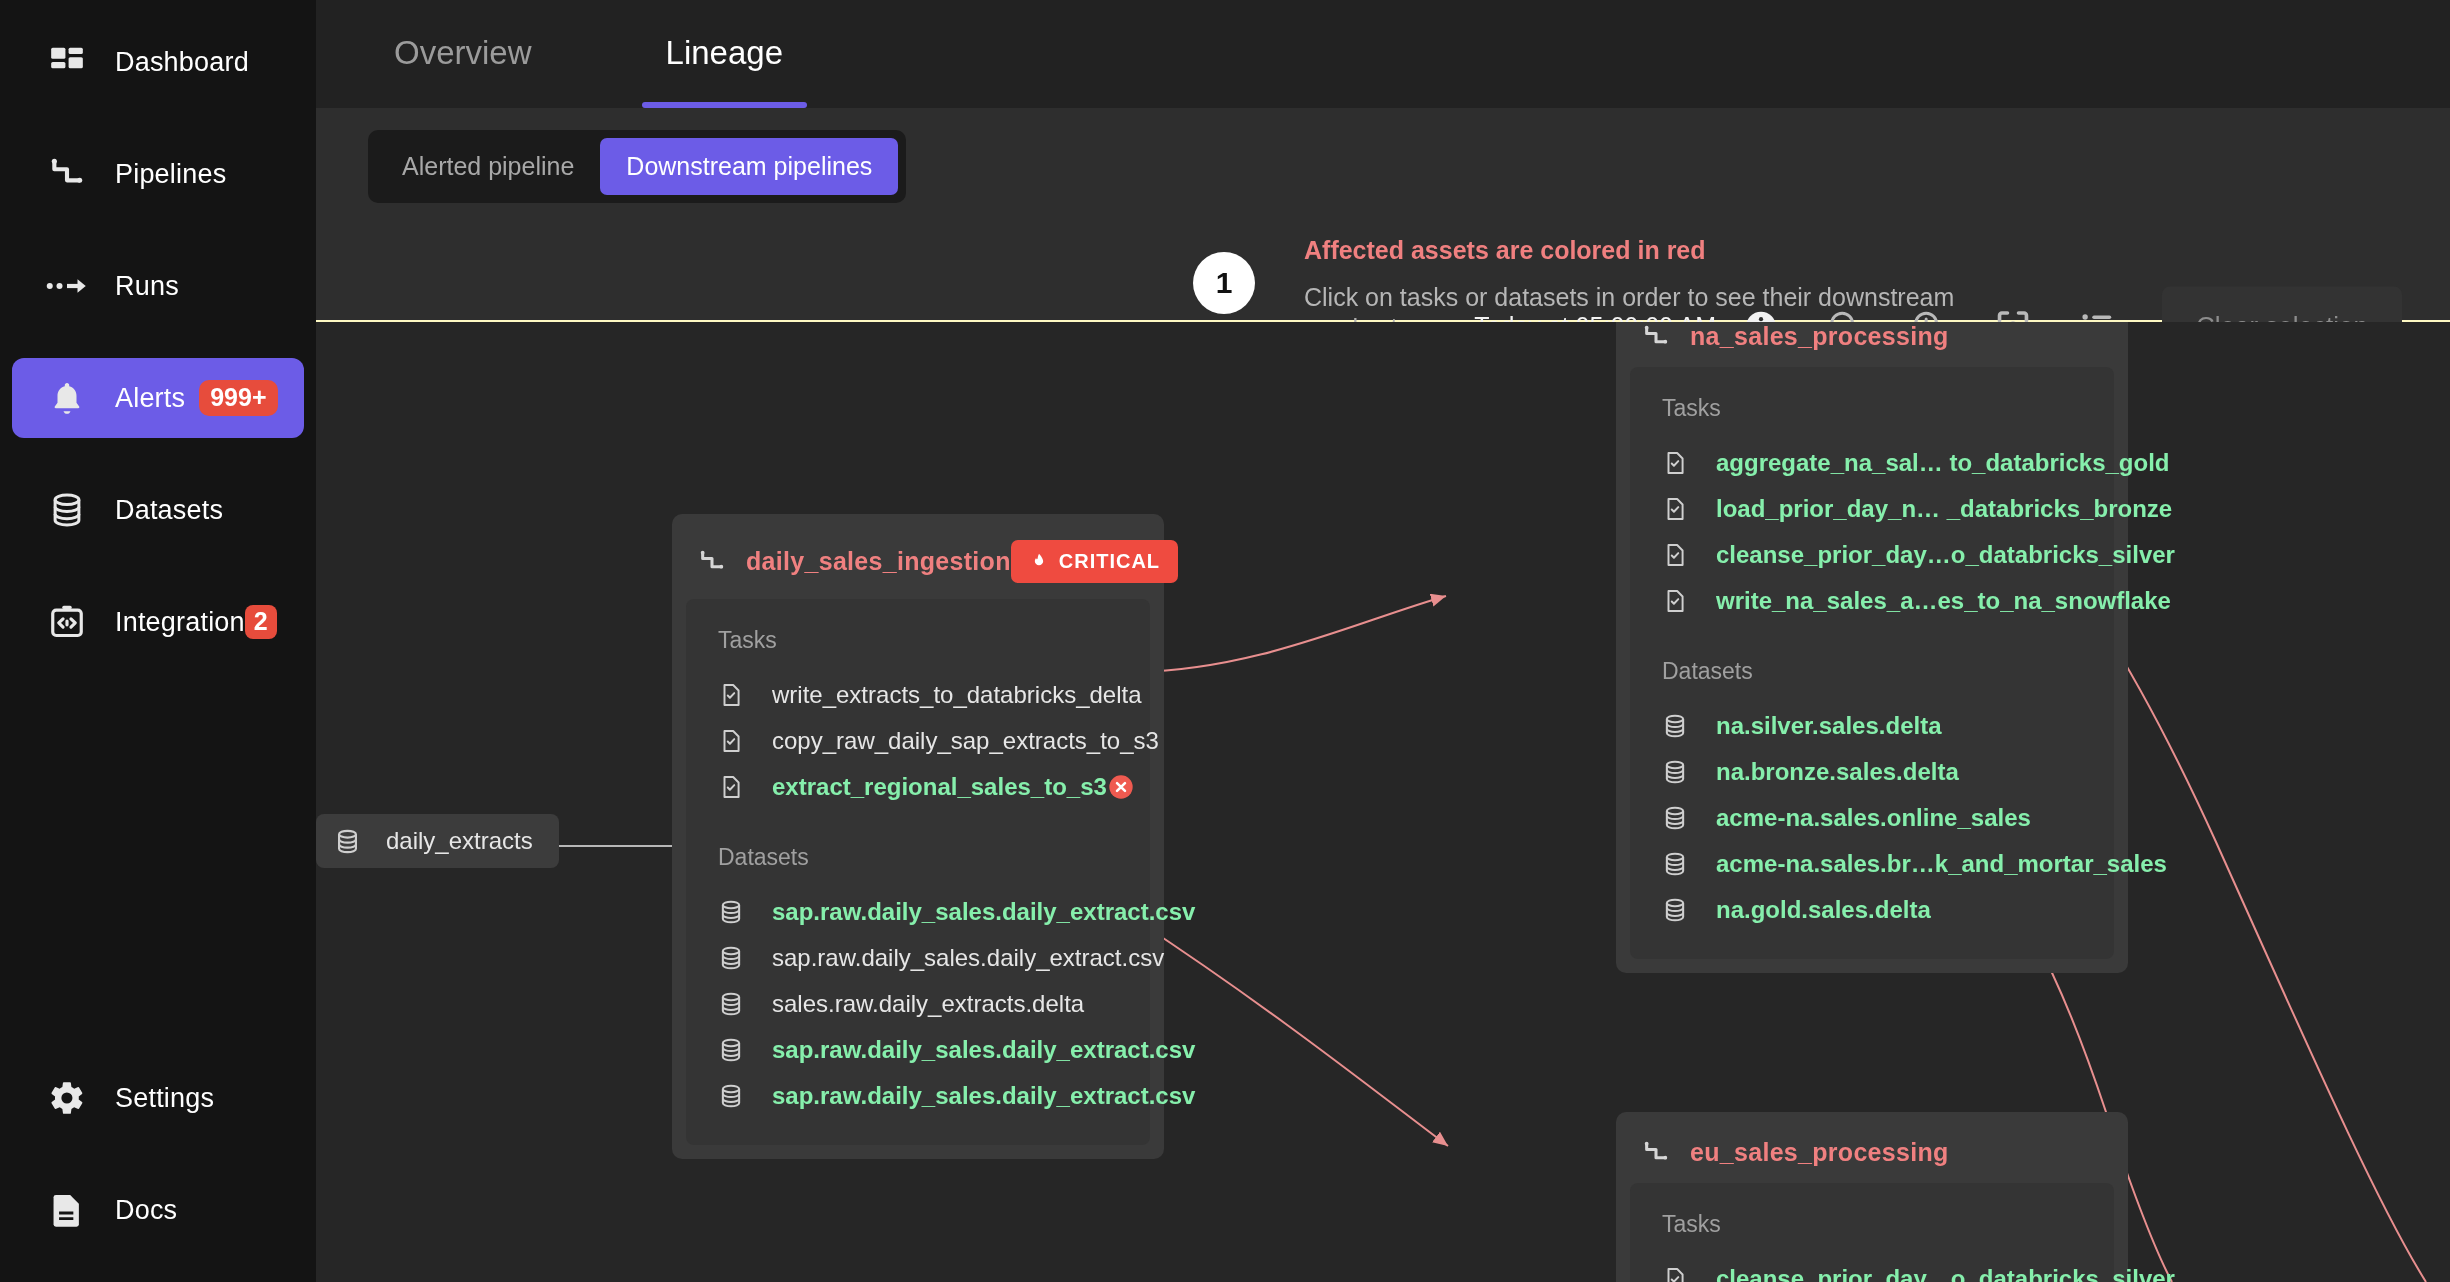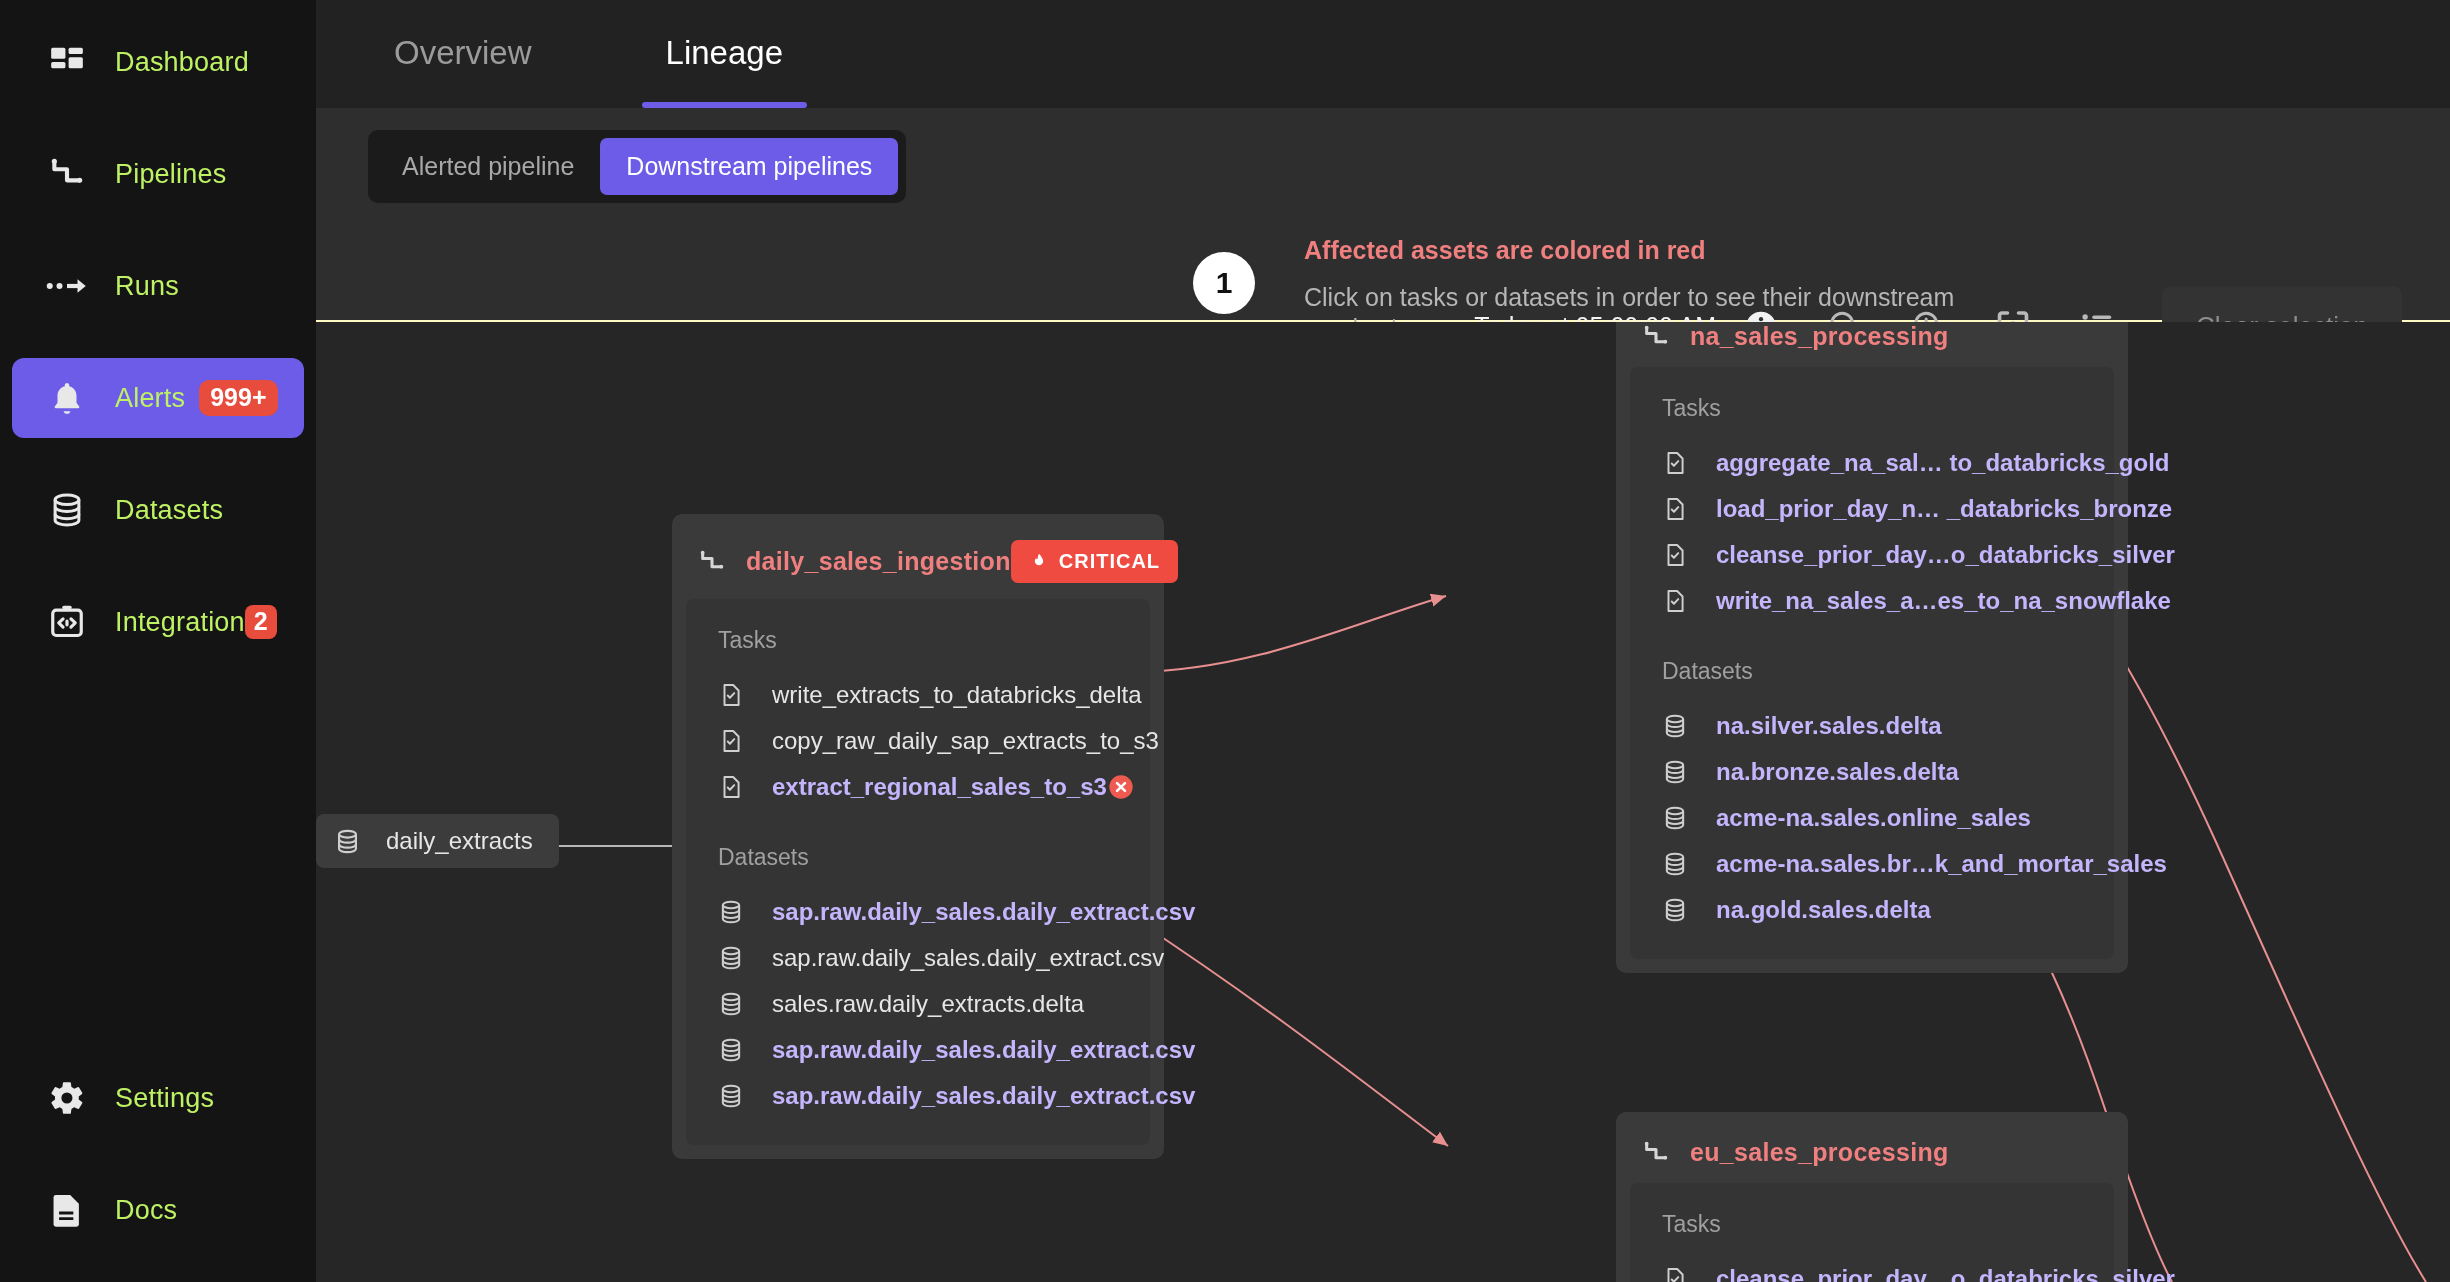--- a/index.html
+++ b/index.html
@@ -32,21 +32,21 @@
   .nav-icon {
     width: 42px; height: 42px;
     flex: 0 0 42px;
     display: flex; align-items: center; justify-content: center;
     color: #e8e8e8;
   }
   .nav-icon svg { display: block; }
   .nav-label {
     margin-left: 27px;
     font-size: 27px;
-    color: #bef264;
+    color: #ffffff;
     letter-spacing: .2px;
     white-space: nowrap;
   }
   .nav-badge {
     margin-left: 14px;
     background: #e74c3c;
     color: #fff;
     font-size: 25px;
     font-weight: bold;
     border-radius: 10px;
@@ -209,21 +209,21 @@
     padding: 9px 8px 9px 10px;
     cursor: pointer;
   }
   .row-icon { width: 30px; flex: 0 0 30px; color: #cfcfcf; display: flex; align-items: center; }
   .row-text {
     margin-left: 24px;
     font-size: 24px;
     color: #e6e6e6;
     white-space: nowrap;
   }
-  .row-text.red { color: #c4b5fd; font-weight: bold; }
+  .row-text.red { color: #86efac; font-weight: bold; }
   .row-err { margin-left: auto; display: flex; }
 
   .ds-chip {
     position: absolute;
     background: #3c3c3c;
     border-radius: 8px;
     display: flex; align-items: center;
     padding: 13px 26px 13px 18px;
     cursor: pointer;
   }

